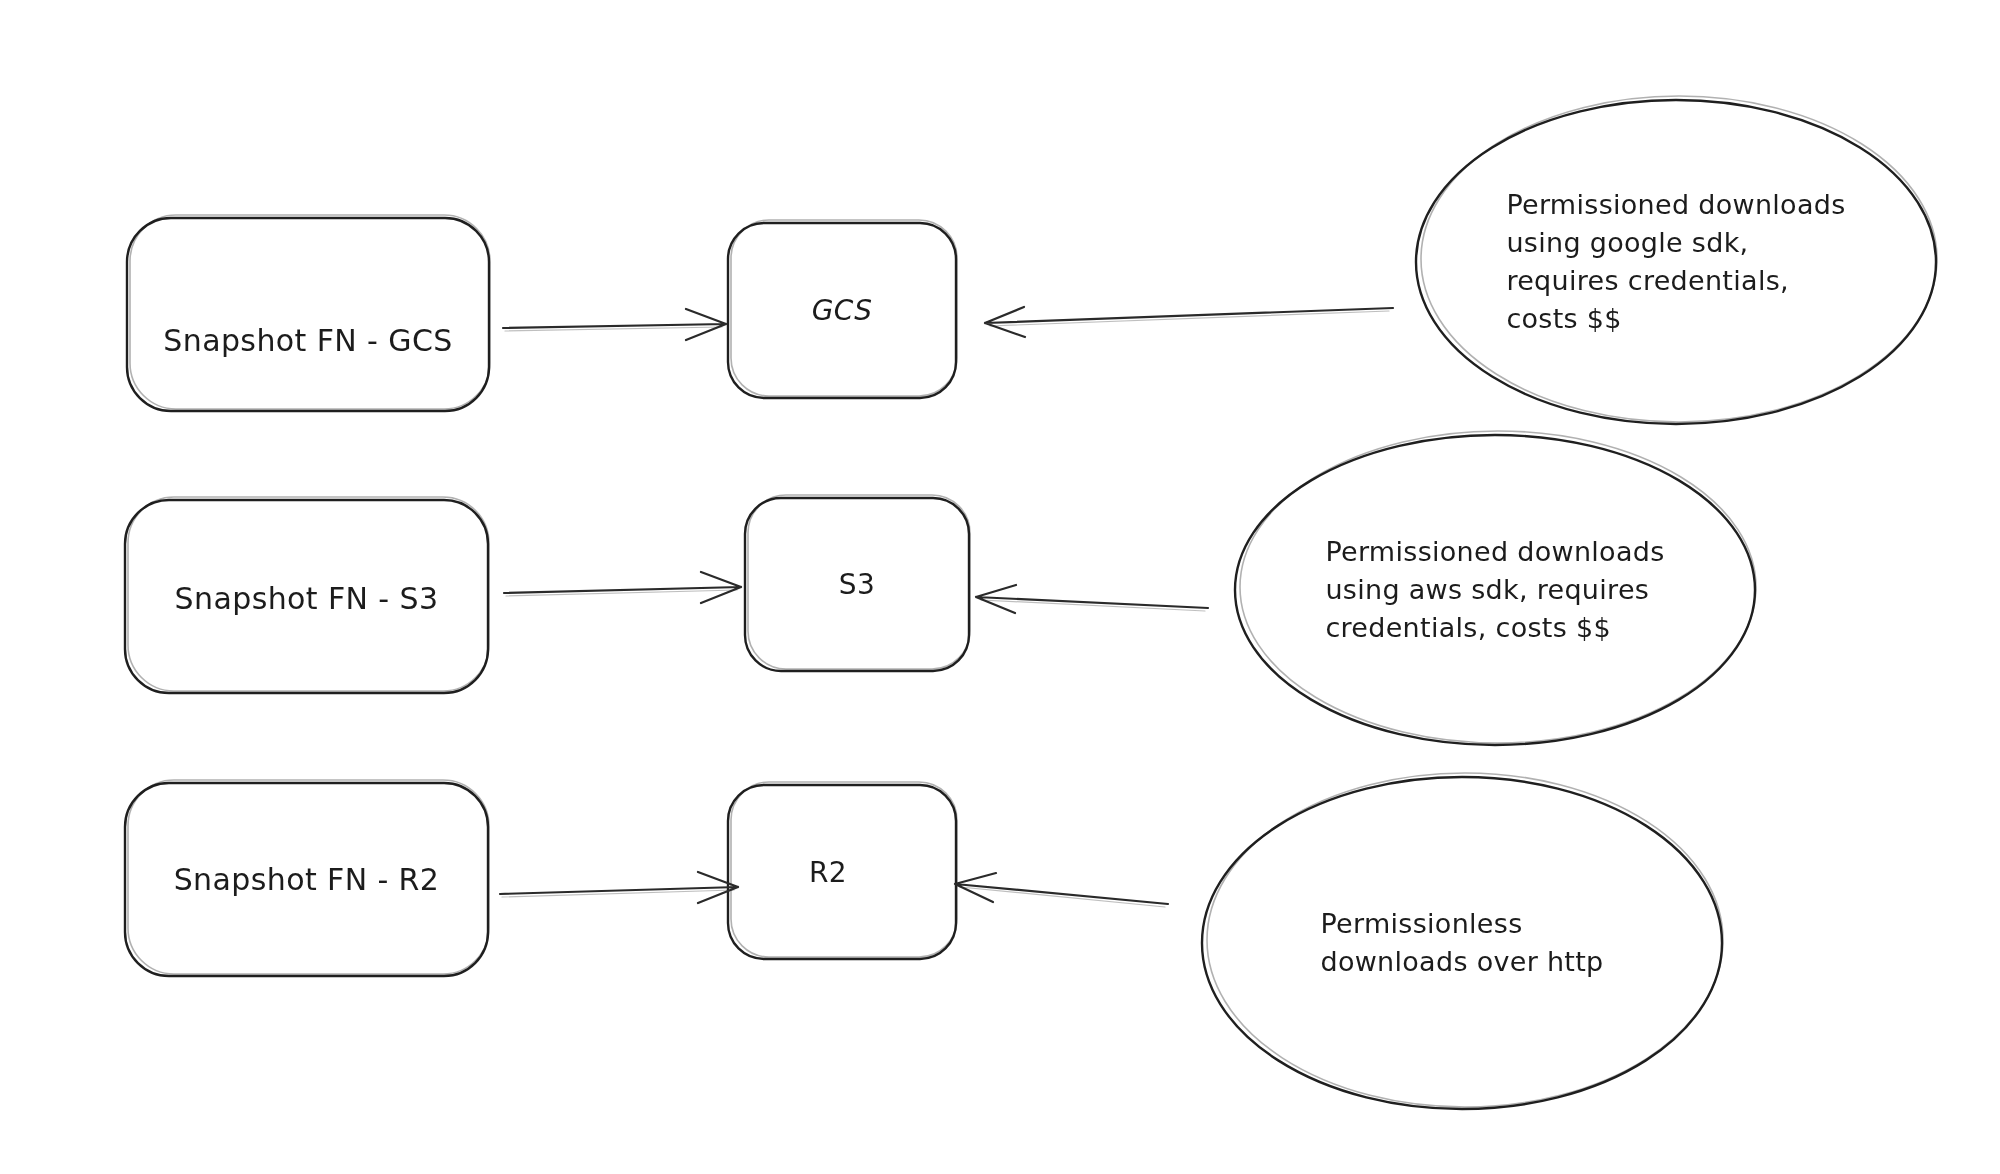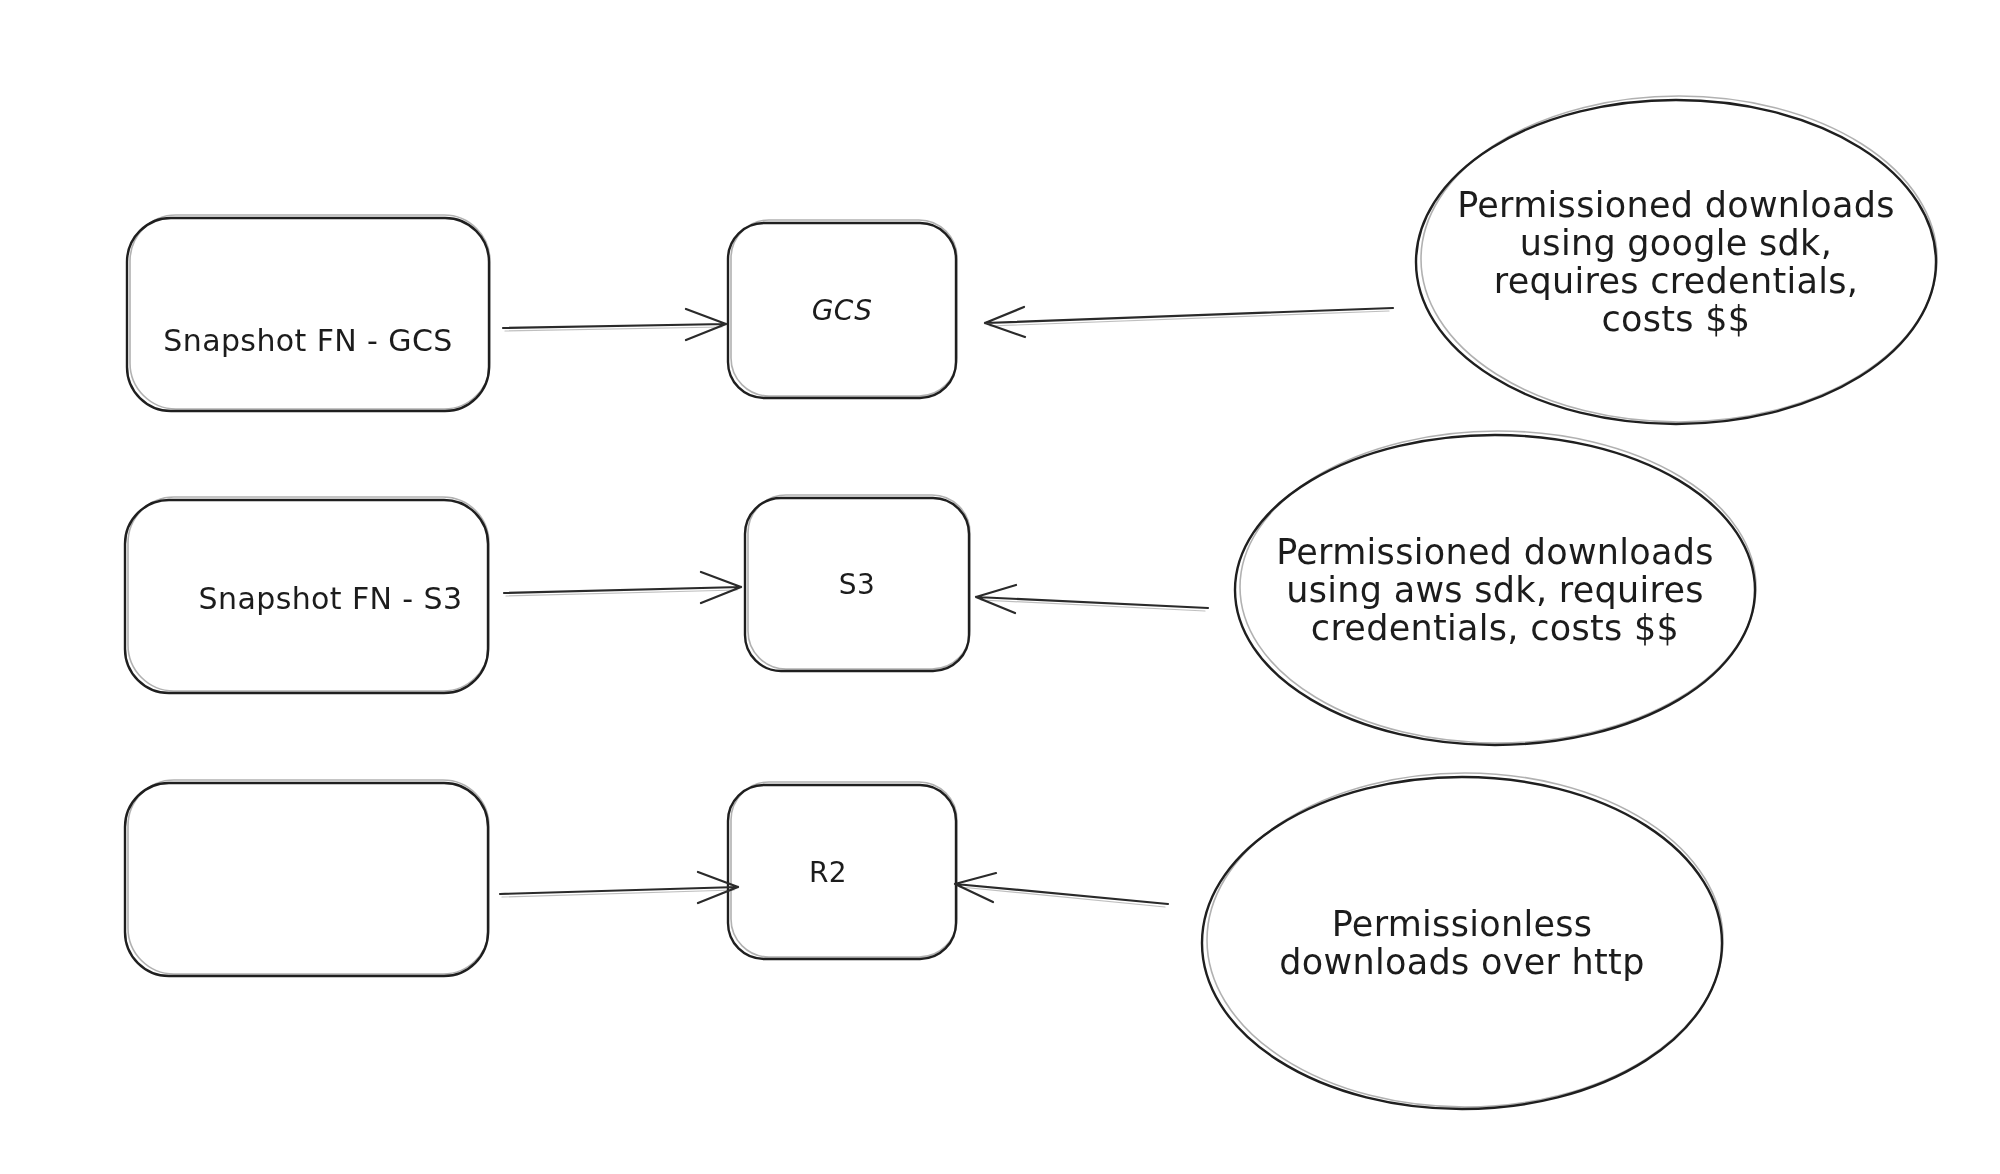--- a/index.html
+++ b/index.html
@@ -26,22 +26,22 @@
     font-size: 30px;
     letter-spacing: 0.4px;
     color: #1c1c1c;
   }
   .label.small { font-size: 28px; }
   .note {
     position: absolute;
     display: flex;
     align-items: center;
     justify-content: center;
-    text-align: center;
-    font-size: 35px;
+    text-align: left;
+    font-size: 27px;
     line-height: 38px;
     white-space: pre-line;
     letter-spacing: 0.3px;
     color: #1c1c1c;
   }
 </style>
 </head>
 <body>
 
 <div class="canvas">
@@ -96,23 +96,24 @@
     </g>
   </svg>
 
   <div class="label" style="left:127px; top:218px; width:362px; height:244px;">Snapshot FN - GCS</div>
   <div class="label small" style="left:728px; top:223px; width:228px; height:175px;font-style:italic;">GCS</div>
   <div class="note" style="left:1416px; top:100px; width:520px; height:324px;">Permissioned downloads
 using google sdk,
 requires credentials,
 costs $$</div>
 
-  <div class="label" style="left:125px; top:500px; width:363px; height:196px;margin-left:24px;">Snapshot FN - S3</div>
+  <div class="label" style="left:125px; top:500px; width:363px; height:196px;">Snapshot FN - S3</div>
   <div class="label small" style="left:745px; top:498px; width:224px; height:173px;">S3</div>
   <div class="note" style="left:1235px; top:435px; width:520px; height:310px;">Permissioned downloads
 using aws sdk, requires
 credentials, costs $$</div>
 
+  <div class="label" style="left:125px; top:783px; width:363px; height:193px;">Snapshot FN - R2</div>
   <div class="label small" style="left:728px; top:785px; width:200px; height:174px;">R2</div>
   <div class="note" style="left:1202px; top:777px; width:520px; height:332px;">Permissionless
 downloads over http</div>
 
 </div>
 
 </body></html>

